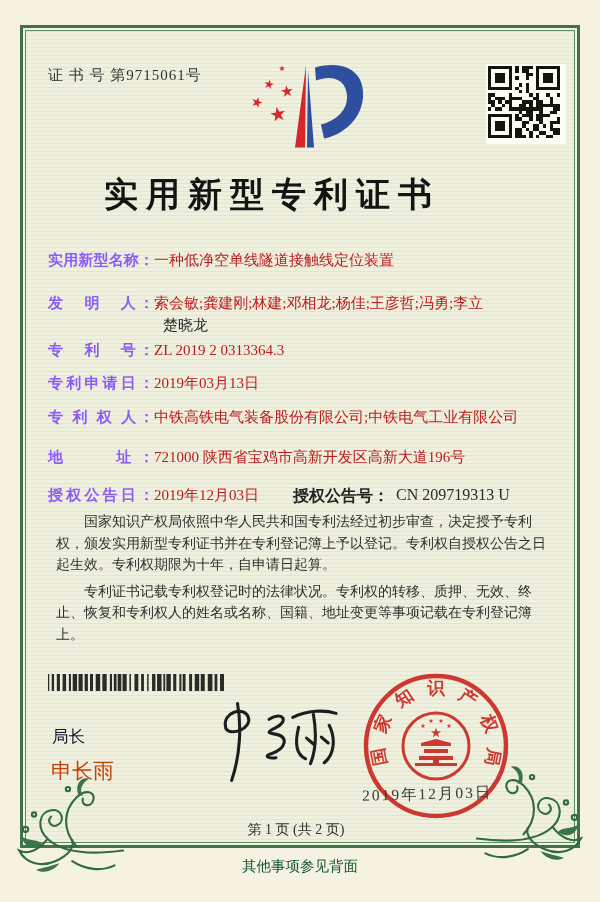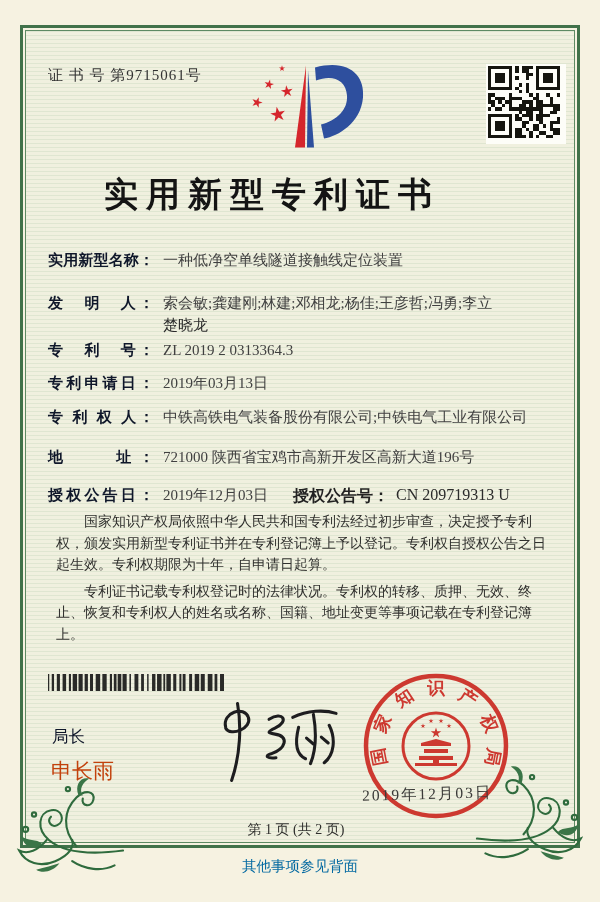--- a/index.html
+++ b/index.html
@@ -26,41 +26,41 @@
   .cert-number{position:absolute;left:48px;top:66px;font-size:15px;letter-spacing:1px;color:#333;}
   .logo{position:absolute;left:235px;top:56px;width:130px;height:98px;}
   .qr{position:absolute;left:486px;top:64px;width:76px;height:76px;background:#fdfdf8;padding:2px;}
   .qr svg{width:72px;height:72px;display:block;fill:#15150f;}
   .title{
     position:absolute;left:0;top:172px;width:544px;text-align:center;
     font-size:34px;font-weight:700;letter-spacing:8px;color:#141414;
   }
   
   .row{position:absolute;left:48px;font-size:15px;white-space:nowrap;}
-  .f-label{display:inline-block;width:106px;text-align-last:justify;font-weight:600;color:#0f172a;}
-  .f-value{margin-left:9px;color:#404040;}
+  .f-label{display:inline-block;width:106px;text-align-last:justify;font-weight:600;color:#8b5cf6;}
+  .f-value{color:#b91c1c;}
   .wrap2{position:absolute;left:163px;font-size:15px;color:#2b2b2b;}
   .label2{position:absolute;left:293px;font-weight:600;color:#222;}
   .value2{position:absolute;left:396px;color:#2b2b2b;}
   
   .paras{position:absolute;left:48px;top:511px;width:508px;}
   .paras p{margin:0 0 5px 8px;font-size:14px;line-height:21.5px;text-indent:2em;color:#30302e;}
   
   .barcode{position:absolute;left:48px;top:674px;width:176px;height:17px;}
   .barcode svg{width:100%;height:100%;display:block;fill:#2a2a28;}
   .signer-title{position:absolute;left:52px;top:726px;font-size:16.5px;color:#0f172a;}
   .signer-name{position:absolute;left:51px;top:757px;font-size:21px;color:#c2410c;}
   .signature{position:absolute;left:204px;top:697px;width:138px;height:90px;}
   .seal{position:absolute;left:350px;top:660px;width:172px;height:172px;opacity:0.92;}
   .seal-date{
     position:absolute;left:362px;top:784px;font-size:15.5px;letter-spacing:2px;
     color:#3a3a38;transform:rotate(-1.5deg);
   }
   .page-indicator{position:absolute;left:0;top:821px;width:592px;text-align:center;font-size:14px;color:#2e2e2c;}
-  .back-note{position:absolute;left:0;top:857px;width:600px;text-align:center;font-size:14.5px;color:#0369a1;}
+  .back-note{position:absolute;left:0;top:857px;width:600px;text-align:center;font-size:14.5px;color:#14532d;}
   .flourish{position:absolute;width:122px;height:106px;}
   .fl-left{left:8px;top:770px;}
   .fl-right{right:8px;top:758px;transform:scaleX(-1);}
   .flourish path,.flourish circle{stroke:#2f6b3d;fill:none;stroke-width:2;stroke-linecap:round;}
   .flourish .leaf{fill:#3a7547;stroke:none;}
 </style>
 </head>
 <body>
 
 <div class="frame">

